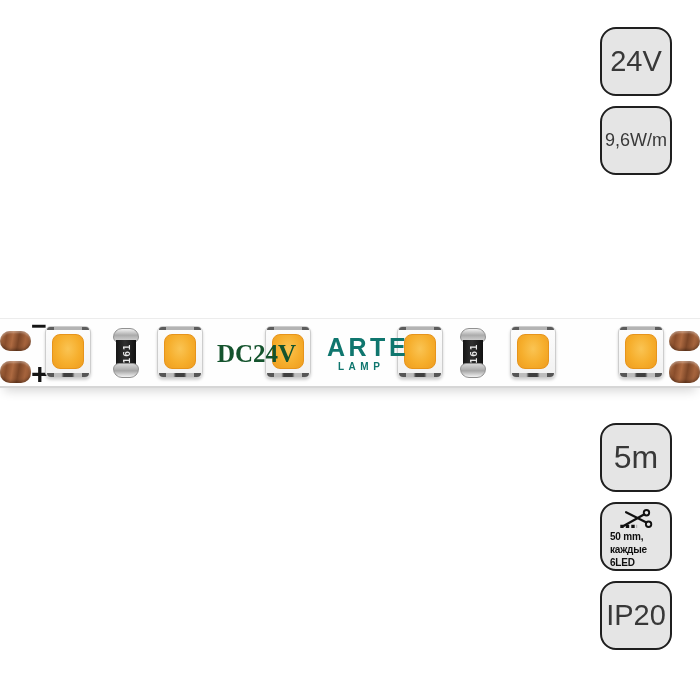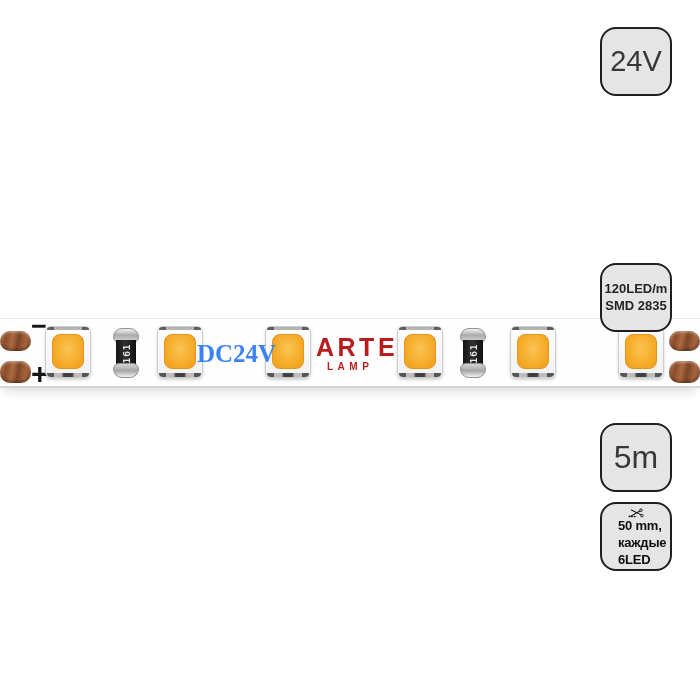--- a/index.html
+++ b/index.html
@@ -44,43 +44,43 @@
        border:1px solid #919191;}
   .res-cap.top{top:0;border-radius:9px 9px 6px 6px;}
   .res-cap.bottom{bottom:0;border-radius:6px 6px 9px 9px;background:linear-gradient(0deg,#f2f2f2,#a5a5a5 48%,#d6d6d6);}
   .res-body{position:absolute;left:3px;right:3px;top:12px;bottom:12px;
        background:linear-gradient(90deg,#151515,#303030 45%,#101010);
        display:flex;align-items:center;justify-content:center;}
   .res-label{color:#eaeaea;font-family:"DejaVu Sans Mono",monospace;font-size:9.5px;font-weight:700;
        letter-spacing:1px;transform:rotate(-90deg);}
 
   
-  .print-voltage{position:absolute;left:197px;top:20px;color:#3b82f6;
-       font-family:"Liberation Serif",serif;font-weight:700;font-size:25px;line-height:1.2;letter-spacing:0px;}
-  .brand{position:absolute;left:313px;top:16px;width:72px;color:#b91c1c;text-align:center;}
+  .print-voltage{position:absolute;left:197px;top:20px;color:#14532d;
+       font-family:"Liberation Serif",serif;font-weight:700;font-size:25px;line-height:1.2;letter-spacing:0px;padding-left:20px;}
+  .brand{position:absolute;left:324px;top:16px;width:72px;color:#0f766e;text-align:center;}
   .brand-main{font-size:25px;font-weight:600;letter-spacing:3.5px;line-height:1.0;margin-left:3px;}
   .brand-sub{font-size:10px;font-weight:700;letter-spacing:4.5px;line-height:1.1;margin-top:1px;margin-left:14px;text-align:left;}
 
   
   .badge{position:absolute;left:600px;width:72px;height:69px;box-sizing:border-box;
        background:#e5e5e5;border:2px solid #1f1f1f;border-radius:16px;
        display:flex;flex-direction:column;align-items:center;justify-content:center;
        text-align:center;color:#383838;}
   .bl{display:block;line-height:1.18;}
   .b-voltage .bl{font-size:29px;}
   .b-power .bl{font-size:18px;}
   .b-flux .bl{font-size:22px;}
   .b-density .bl{font-size:13px;font-weight:700;line-height:1.3;color:#242424;}
   .b-cct .bl{font-size:20px;}
   .b-length .bl{font-size:32px;}
   .b-ip .bl{font-size:29px;}
   .b-cut{justify-content:flex-start;padding-top:4px;}
   .scissors{display:block;width:58px;height:38px;}
   .cut-caption{width:100%;text-align:left;padding-left:8px;box-sizing:border-box;}
-  .cut-caption .bl{font-size:13px;font-weight:700;color:#0f0f0f;line-height:1.3;letter-spacing:-0.2px;margin-left:8px;}
+  .cut-caption .bl{font-size:10px;font-weight:700;color:#0f0f0f;line-height:1.3;letter-spacing:-0.2px;}
 </style>
 </head>
 <body>
 
 <div class="scene">
 
   <div class="strip">
 
     <div class="pad pad-left pad-r1"></div>
     <div class="pad pad-left pad-r2"></div>
@@ -128,40 +128,42 @@
     </div>
 
     <div class="pad pad-right pad-r1"></div>
     <div class="pad pad-right pad-r2"></div>
   </div>
 
   <div class="badge b-voltage" style="top:27px">
     <span class="bl">24V</span>
   </div>
 
+  <div class="badge b-power" style="top:106px">
+    <span class="bl">9,6W/m</span>
+  </div>
 
 
-  <div class="badge b-density" style="top:263px">
-    <span class="bl">120LED/m</span>
-    <span class="bl">SMD 2835</span>
-  </div>
 
 
   <div class="badge b-length" style="top:423px">
     <span class="bl">5m</span>
   </div>
 
   <div class="badge b-cut" style="top:502px">
     <svg class="scissors" viewBox="0 0 64 42" aria-hidden="true">
       <line x1="2" y1="35" x2="34" y2="35" stroke="#101010" stroke-width="6" stroke-dasharray="6.5 4"></line>
       <circle cx="52" cy="9" r="5.2" fill="none" stroke="#101010" stroke-width="3.6"></circle>
       <circle cx="56" cy="31" r="5.2" fill="none" stroke="#101010" stroke-width="3.6"></circle>
       <line x1="48" y1="12" x2="9" y2="34" stroke="#101010" stroke-width="4.2" stroke-linecap="round"></line>
       <line x1="51" y1="27" x2="13" y2="8" stroke="#101010" stroke-width="4.2" stroke-linecap="round"></line>
     </svg>
     <div class="cut-caption">
       <span class="bl">50 mm, каждые</span>
       <span class="bl">6LED</span>
     </div>
   </div>
 
+  <div class="badge b-ip" style="top:581px">
+    <span class="bl">IP20</span>
+  </div>
 
 </div>
 
 </body></html>

